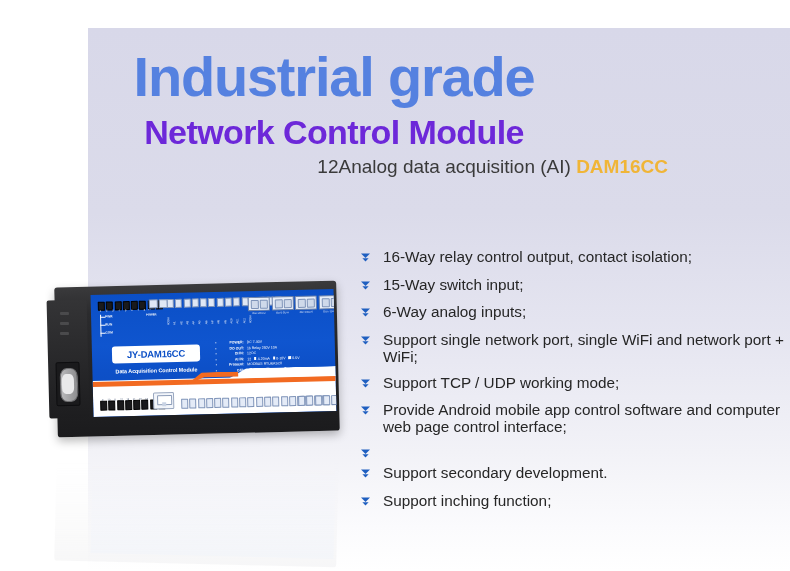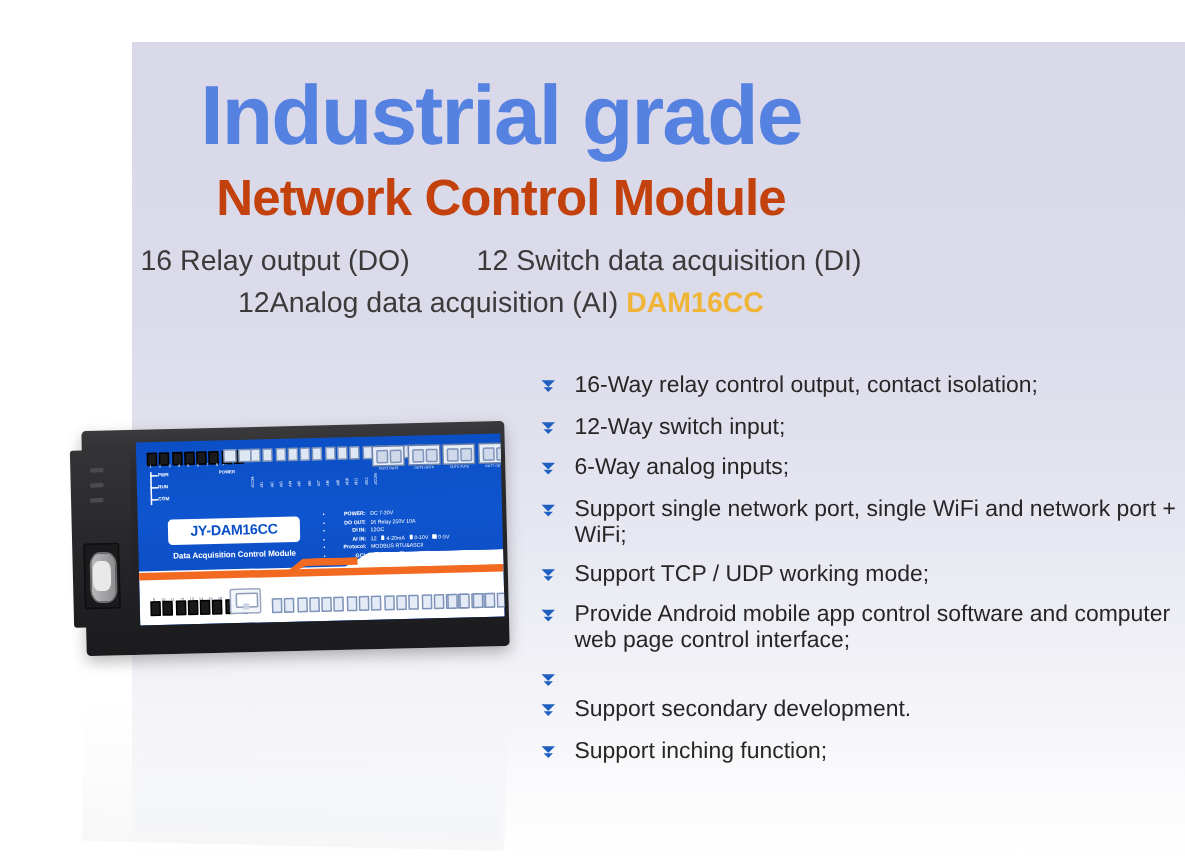--- a/index.html
+++ b/index.html
@@ -15,29 +15,29 @@
     background:linear-gradient(to bottom,#d8d8e9 0%,#dbdbea 34%,#e6e6f1 58%,#f2f2f7 78%,#fbfbfd 92%,#ffffff 100%);
   }
 
   
   #header{position:absolute;left:0;top:0;width:668px;text-align:center;}
   .h1{
     font-size:56px;line-height:62px;font-weight:bold;color:#5581e0;
     letter-spacing:-1.2px;margin-top:46px;
   }
   .h2{
-    font-size:34px;line-height:40px;font-weight:bold;color:#c2410c;
+    font-size:34px;line-height:40px;font-weight:bold;color:#6d28d9;
     letter-spacing:-0.6px;margin-top:4px;
   }
   .sub1{
     font-size:19px;line-height:26px;color:#3a3a3a;margin-top:10px;
   }
   .sub1 .gapL{display:inline-block;width:34px;}
   .sub2{
-    font-size:19px;line-height:26px;color:#3a3a3a;margin-top:2px;
+    font-size:19px;line-height:26px;color:#3a3a3a;margin-top:2px;text-align:right;
   }
   .gold{color:#f0b537;font-weight:bold;}
 
   
   #features{position:absolute;left:360px;top:248px;width:440px;}
   .feat{display:flex;align-items:flex-start;margin-bottom:9px;}
   .feat-icon{
     flex:0 0 auto;width:16px;margin-right:7px;position:relative;top:4px;
     line-height:0;
   }
@@ -198,25 +198,20 @@
 </head>
 <body>
 
 <div id="stage">
 
   <div id="bg"></div>
 
   <div id="header">
     <div class="h1">Industrial grade</div>
     <div class="h2">Network Control Module</div>
-    <div class="sub1">
-      <span>16 Relay output (DO)</span>
-      <span class="gapL"></span>
-      <span>12 Switch data acquisition (DI)</span>
-    </div>
     <div class="sub2">
       <span>12Analog data acquisition (AI)</span>
       <span class="gold">DAM16CC</span>
     </div>
   </div>
 
   <div id="features">
 
     <div class="feat">
       <span class="feat-icon">
@@ -228,21 +223,21 @@
       <span class="feat-txt">16-Way relay control output, contact isolation;</span>
     </div>
 
     <div class="feat">
       <span class="feat-icon">
         <svg width="11" height="11" viewBox="0 0 11 11">
             <path d="M1 1.5 L5.5 6 L10 1.5 Z" fill="#1f5fc0"></path>
             <path d="M2.4 6.2 L5.5 9.4 L8.6 6.2 Z" fill="#1f5fc0"></path>
           </svg>
       </span>
-      <span class="feat-txt">12-Way switch input;</span>
+      <span class="feat-txt">15-Way switch input;</span>
     </div>
 
     <div class="feat">
       <span class="feat-icon">
         <svg width="11" height="11" viewBox="0 0 11 11">
             <path d="M1 1.5 L5.5 6 L10 1.5 Z" fill="#1f5fc0"></path>
             <path d="M2.4 6.2 L5.5 9.4 L8.6 6.2 Z" fill="#1f5fc0"></path>
           </svg>
       </span>
       <span class="feat-txt">6-Way  analog inputs;</span>

